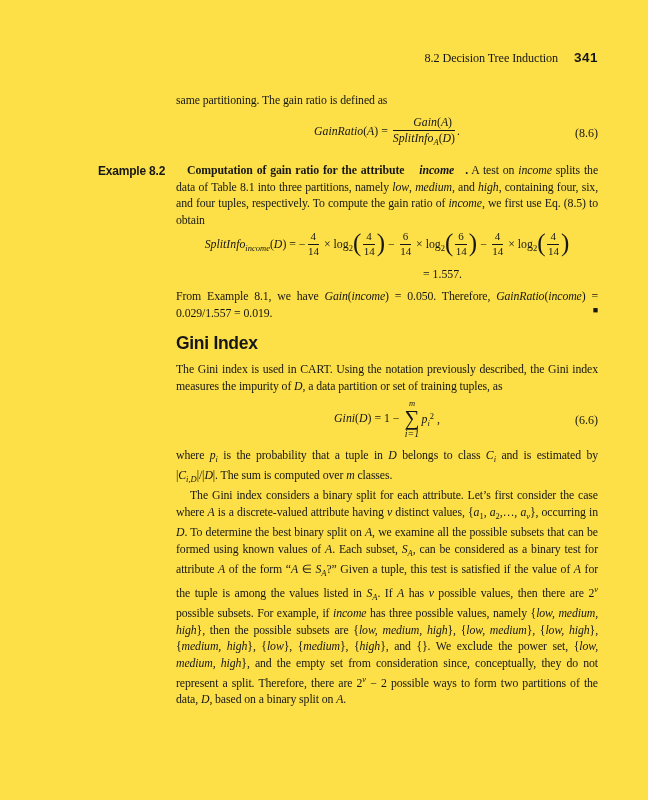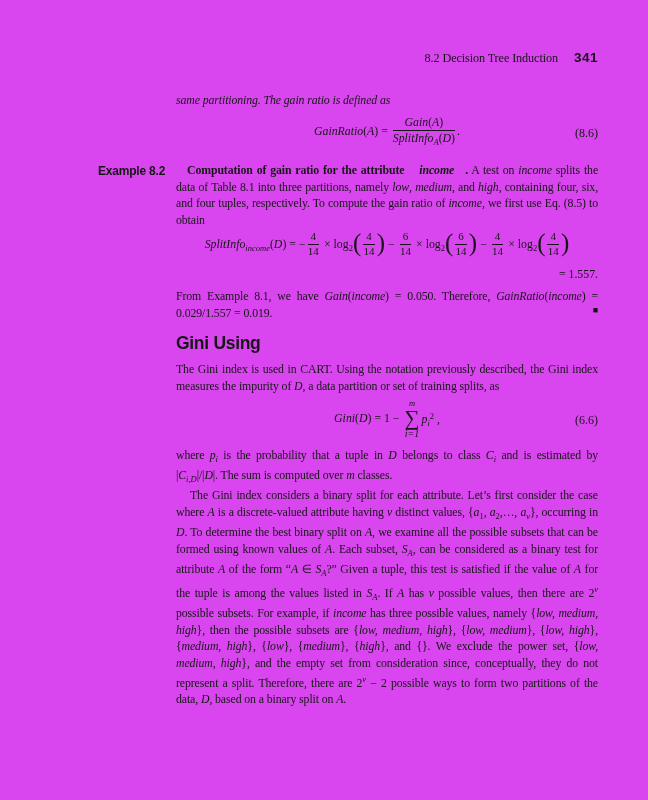--- a/index.html
+++ b/index.html
@@ -1,19 +1,19 @@
 <!DOCTYPE html>
 <html><head>
 <meta charset="utf-8">
 <style>
   html,body{margin:0;padding:0;background:#e8e8e8;}
   .page{
     position:relative;
     width:648px;height:800px;
-    background:#d946ef;
+    background:#fde047;
     margin:0 auto;
     font-family:"Liberation Serif", serif;
     font-size:11.8px;
     line-height:16.4px;
     letter-spacing:-0.1px;
     color:#161616;
     overflow:hidden;
   }
   .header{
     position:absolute;top:50px;left:176px;right:50px;
@@ -22,48 +22,48 @@
   .section-title{font-size:12.2px;}
   .page-number{
     font-family:"Liberation Sans", sans-serif;
     font-weight:700;font-size:13.5px;margin-left:16px;
     letter-spacing:0.5px;
   }
   .content{
     position:absolute;top:92px;left:176px;width:422px;
   }
   p{margin:0;text-align:justify;}
-  .p-first{text-align:left;font-style:italic;}
+  .p-first{text-align:left;}
   .mb6{margin-bottom:6px;}
   .mb10{margin-bottom:10px;}
   .mb14{margin-bottom:14px;}
   .indent{text-indent:14px;}
 
   
   .r-i{font-style:italic;}
   .r-b{font-weight:700;margin-left:11px;}
   .r-sub{font-size:8.5px;vertical-align:-3px;letter-spacing:0;}
   .r-sup{font-size:8.5px;vertical-align:4.5px;letter-spacing:0;}
 
   
   .eq{position:relative;text-align:center;letter-spacing:0;}
   .eq-label{position:absolute;right:0;top:50%;transform:translateY(-50%);font-size:12px;letter-spacing:0;}
   .eq86{margin:9px 0 7px 0;}
   .eq85{margin:4px 0 6px 0;}
   .eq87{margin:5px 0 7px 0;}
   .frac{
-    display:inline-block;vertical-align:middle;text-align:center;
+    display:inline-block;vertical-align:middle;text-align:right;
     font-size:11px;line-height:1.08;margin:0 2px;position:relative;top:-1px;
   }
   .frac .num{display:block;padding:0 3px 1px 3px;border-bottom:0.9px solid #161616;}
   .frac .den{display:block;padding-top:1px;}
   .frac-text{font-size:11.8px;}
   .bigp{font-size:25px;font-weight:300;vertical-align:middle;position:relative;top:-2px;}
   .logsub{font-size:8.5px;vertical-align:-3px;}
-  .eq-line2{text-align:right;padding-left:111px;margin-top:7px;}
+  .eq-line2{text-align:center;padding-left:111px;margin-top:7px;}
   .sum{
     display:inline-flex;flex-direction:column;align-items:center;
     vertical-align:middle;line-height:1;margin:0 2px;position:relative;top:-1px;
   }
   .sum-top{font-size:8.5px;font-style:italic;margin-bottom:1px;}
   .sum-sigma{font-size:21px;line-height:19px;}
   .sum-bot{font-size:10px;font-style:italic;margin-top:1px;}
 
   
   .example{position:relative;}
@@ -110,23 +110,23 @@
       <div class="eq-line1">
         <span><span class="r-i">SplitInfo</span><span class="r-i r-sub">income</span><span>(</span><span class="r-i">D</span><span>) = −</span></span><span class="frac"><span class="num">4</span><span class="den">14</span></span> <span>× log</span><span class="logsub">2</span><span class="bigp">(</span><span class="frac"><span class="num">4</span><span class="den">14</span></span><span class="bigp">)</span>
         <span>−</span> <span class="frac"><span class="num">6</span><span class="den">14</span></span> <span>× log</span><span class="logsub">2</span><span class="bigp">(</span><span class="frac"><span class="num">6</span><span class="den">14</span></span><span class="bigp">)</span>
         <span>−</span> <span class="frac"><span class="num">4</span><span class="den">14</span></span> <span>× log</span><span class="logsub">2</span><span class="bigp">(</span><span class="frac"><span class="num">4</span><span class="den">14</span></span><span class="bigp">)</span>
       </div>
       <div class="eq-line2">= 1.557.</div>
     </div>
 
     <p class="qed-para mb10"><span><span>From Example 8.1, we have </span><span class="r-i">Gain</span><span>(</span><span class="r-i">income</span><span>) = 0.050. Therefore, </span><span class="r-i">GainRatio</span><span>(</span><span class="r-i">income</span><span>) = 0.029/1.557 = 0.019.</span></span><span class="qed">■</span></p>
 
-    <div class="gini-heading">Gini Using</div>
+    <div class="gini-heading">Gini Index</div>
 
-    <p class="mb6"><span>The Gini index is used in CART. Using the notation previously described, the Gini index measures the impurity of </span><span class="r-i">D</span><span>, a data partition or set of training splits, as</span></p>
+    <p class="mb6"><span>The Gini index is used in CART. Using the notation previously described, the Gini index measures the impurity of </span><span class="r-i">D</span><span>, a data partition or set of training tuples, as</span></p>
 
     <div class="eq eq87">
       <span><span class="r-i">Gini</span><span>(</span><span class="r-i">D</span><span>) = 1 − </span></span><span class="sum">
           <span class="sum-top">m</span>
           <span class="sum-sigma">∑</span>
           <span class="sum-bot">i=1</span>
         </span><span><span class="r-i">p</span><span class="r-i r-sub">i</span><span class="r-sup">2</span><span> ,</span></span>
       <span class="eq-label">(6.6)</span>
     </div>
 

